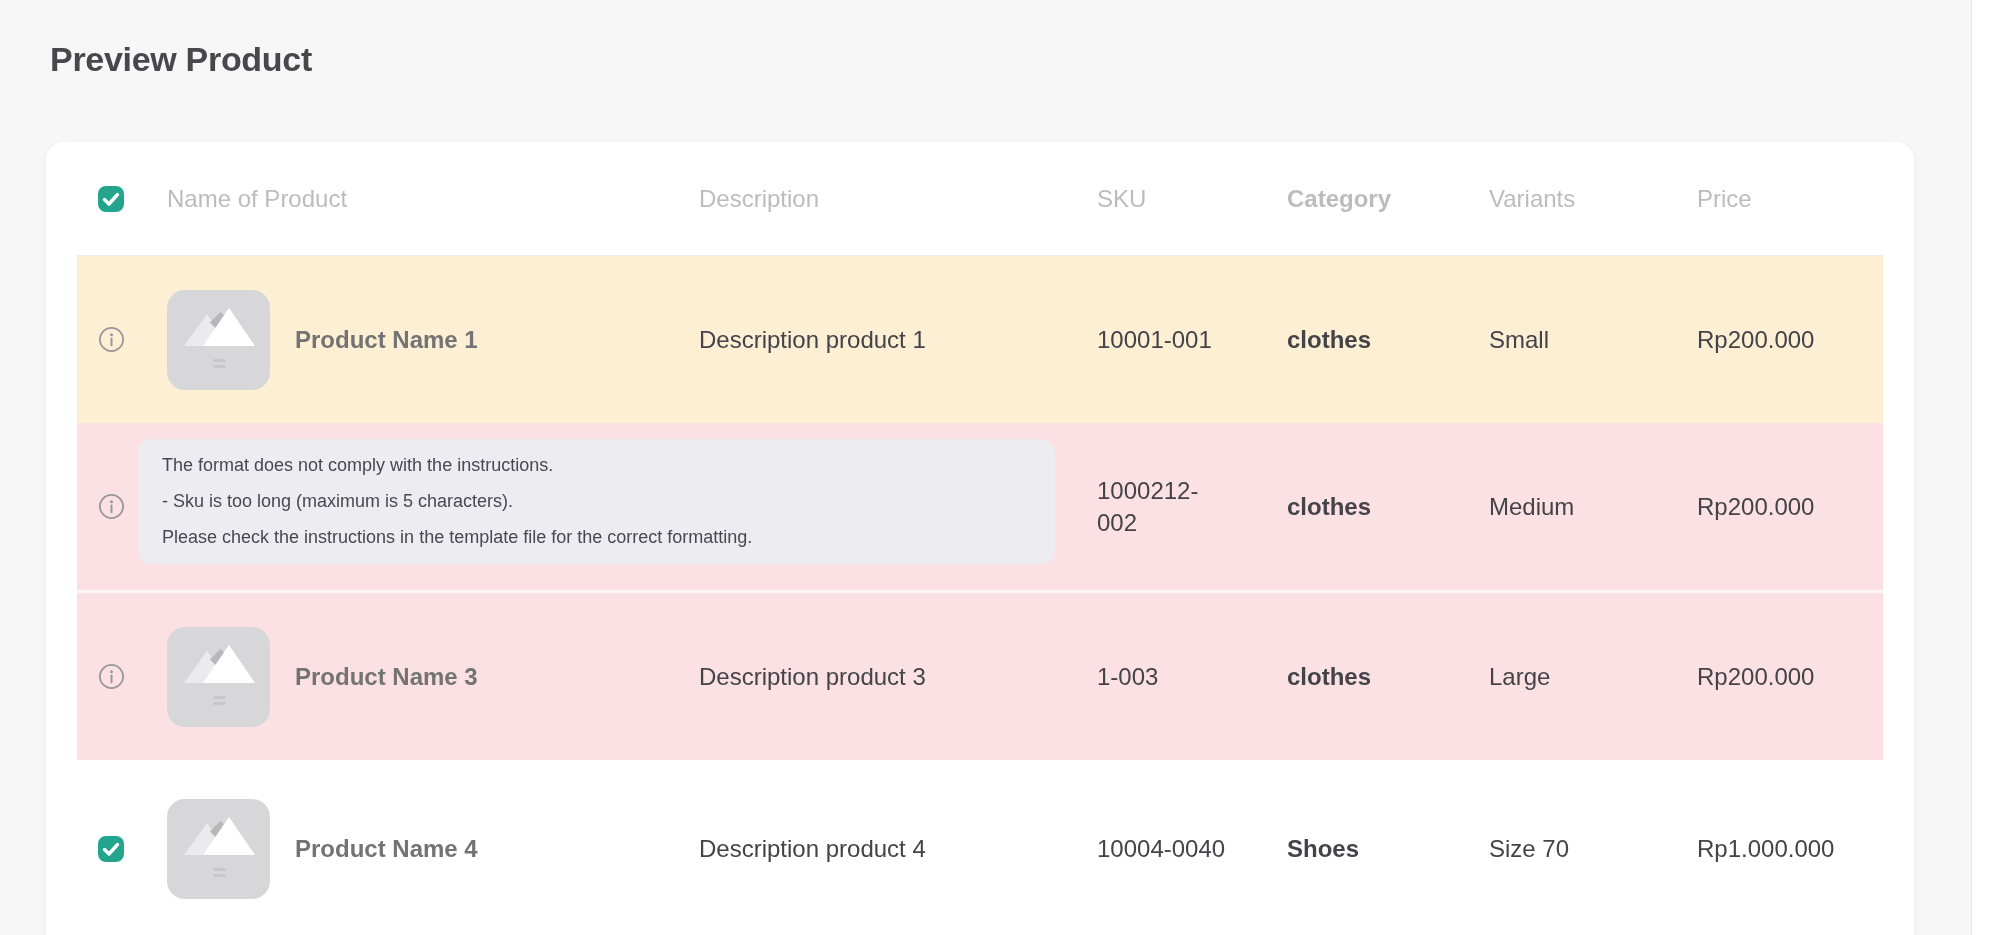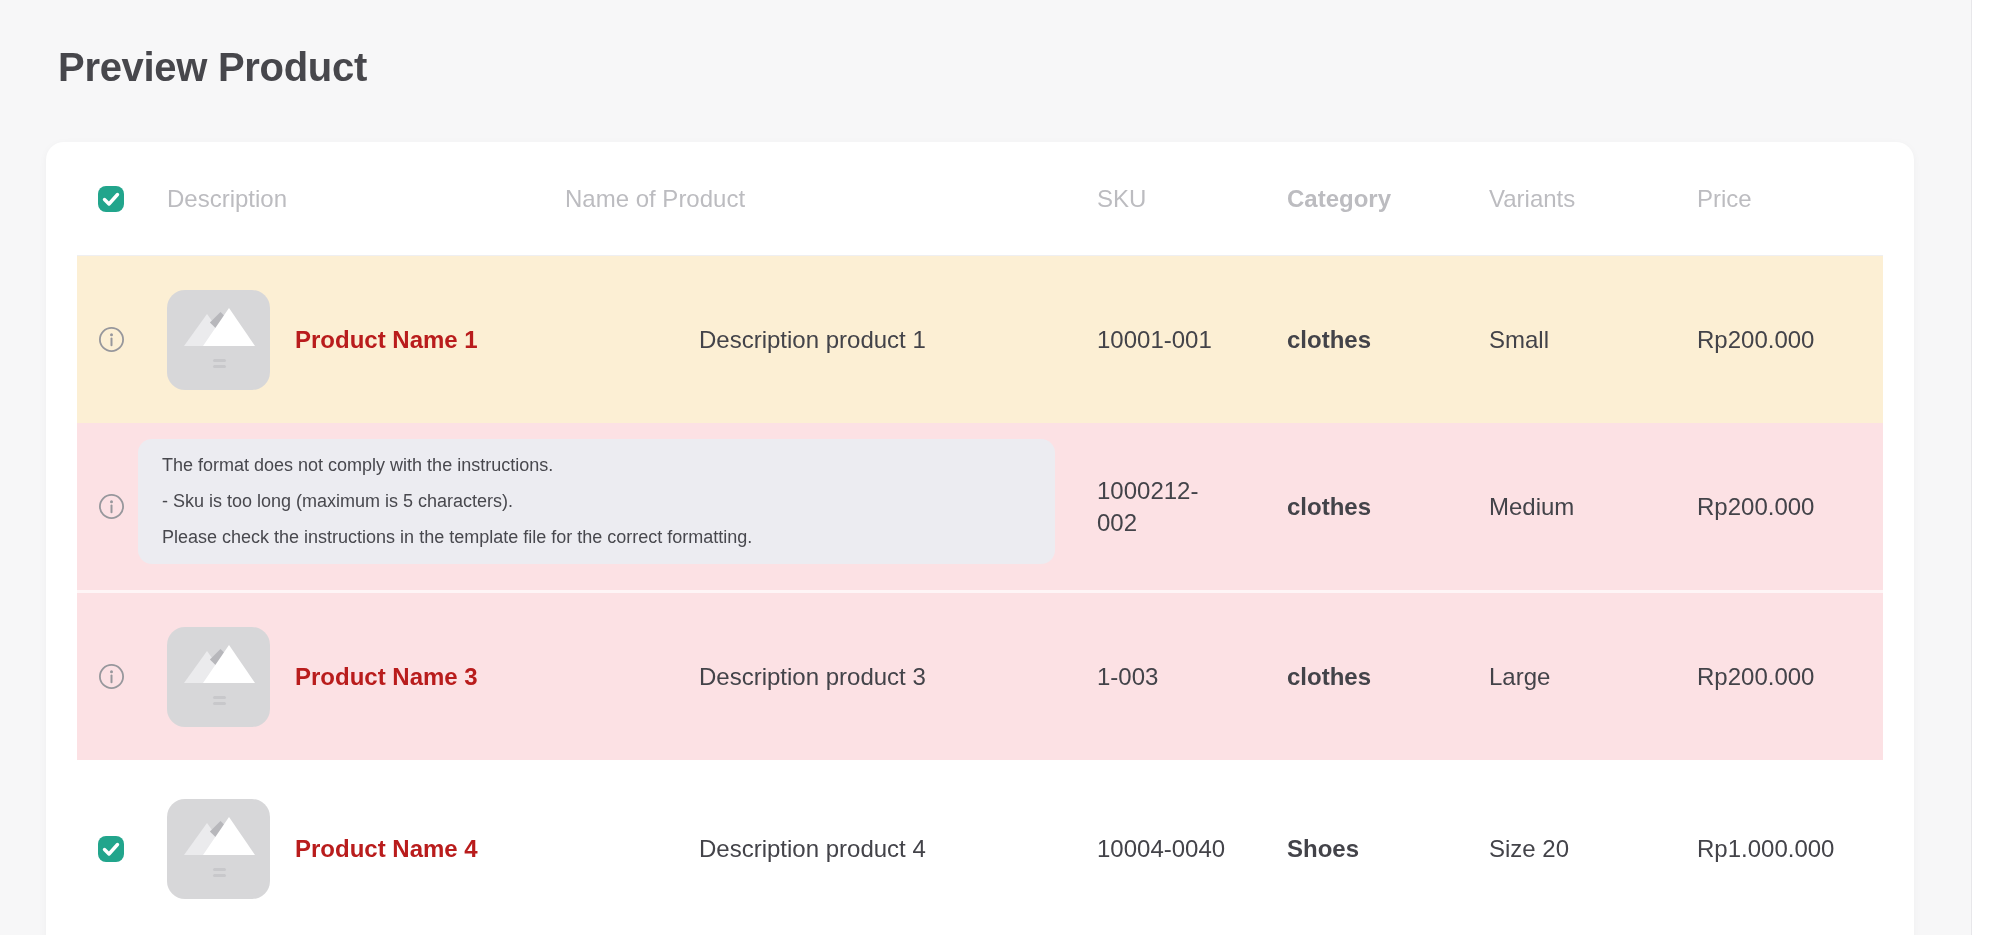--- a/index.html
+++ b/index.html
@@ -11,22 +11,22 @@
   }
   *{box-sizing:border-box;}
   html,body{margin:0;padding:0;}
   body{
     width:2000px;height:935px;overflow:hidden;position:relative;
     background:#f7f7f8;
     font-family:"Liberation Sans","DejaVu Sans",sans-serif;
     color:#3f3f45;
   }
   .page-title{
-    position:absolute;left:46px;top:34px;margin:12px;
-    font-size:40px;line-height:42px;font-weight:700;color:#47474c;
+    position:absolute;left:46px;top:34px;margin:4px;
+    font-size:34px;line-height:42px;font-weight:700;color:#47474c;
     letter-spacing:-0.3px;
   }
   .card{
     position:absolute;left:46px;top:142px;width:1868px;height:860px;
     background:#ffffff;border-radius:18px;
     box-shadow:0 2px 8px rgba(30,30,40,0.04);
     overflow:hidden;
   }
   .table{margin:0 31px;}
   .thead{
@@ -43,21 +43,21 @@
   .row--error + .row--error{border-top:3px solid rgba(255,255,255,0.65);height:170px;}
   .row--ok{background:var(--ok-bg);border-bottom:1px solid #c4b5fd;height:178px;}
   .cell{display:flex;align-items:center;}
   .c-select{width:90px;padding-left:21px;flex:0 0 90px;}
   .c-name{width:532px;flex:0 0 532px;gap:25px;}
   .c-desc{width:398px;flex:0 0 398px;}
   .c-sku{width:190px;flex:0 0 190px;padding-right:58px;}
   .c-cat{width:202px;flex:0 0 202px;font-weight:bold;}
   .c-var{width:208px;flex:0 0 208px;}
   .c-price{flex:1;}
-  .pname{font-weight:600;color:#b91c1c;}
+  .pname{font-weight:600;color:#737373;}
   .val{color:#434349;}
   .checkbox{
     width:26px;height:26px;border-radius:8px;background:var(--accent);
     display:inline-flex;align-items:center;justify-content:center;flex:0 0 26px;
     cursor:pointer;
   }
   .info{
     width:27px;height:27px;display:inline-flex;flex:0 0 27px;cursor:default;
   }
   .img-ph{
@@ -90,22 +90,22 @@
 <div class="card">
   <div class="table">
     <div class="thead">
       <div class="cell c-select">
         <span class="checkbox">
           <svg width="26" height="26" viewBox="0 0 26 26">
             <polyline points="6.5,13.5 11,18 19.5,8.5" fill="none" stroke="#ffffff" stroke-width="3.4" stroke-linecap="round" stroke-linejoin="round"></polyline>
           </svg>
         </span>
       </div>
+      <div class="cell c-name">Name of Product</div>
       <div class="cell c-desc">Description</div>
-      <div class="cell c-name">Name of Product</div>
       <div class="cell c-sku">SKU</div>
       <div class="cell c-cat">Category</div>
       <div class="cell c-var">Variants</div>
       <div class="cell c-price">Price</div>
     </div>
     <div class="tbody">
         <div class="row row--warning">
     <div class="cell c-select">
       <span class="info">
         <svg width="27" height="27" viewBox="0 0 27 27">
@@ -208,21 +208,21 @@
         <span class="mtn-diamond"></span>
         <span class="mtn mtn-right"></span>
         <span class="dash dash-1"></span>
         <span class="dash dash-2"></span>
       </span>
       <span class="pname">Product Name 4</span>
     </div>
     <div class="cell c-desc val">Description product 4</div>
     <div class="cell c-sku val">10004-0040</div>
     <div class="cell c-cat val">Shoes</div>
-    <div class="cell c-var val">Size 20</div>
+    <div class="cell c-var val">Size 70</div>
     <div class="cell c-price val">Rp1.000.000</div>
 
   </div>
       </div>
   </div>
 </div>
 
 <div class="right-strip"></div>
 
 </body></html>

